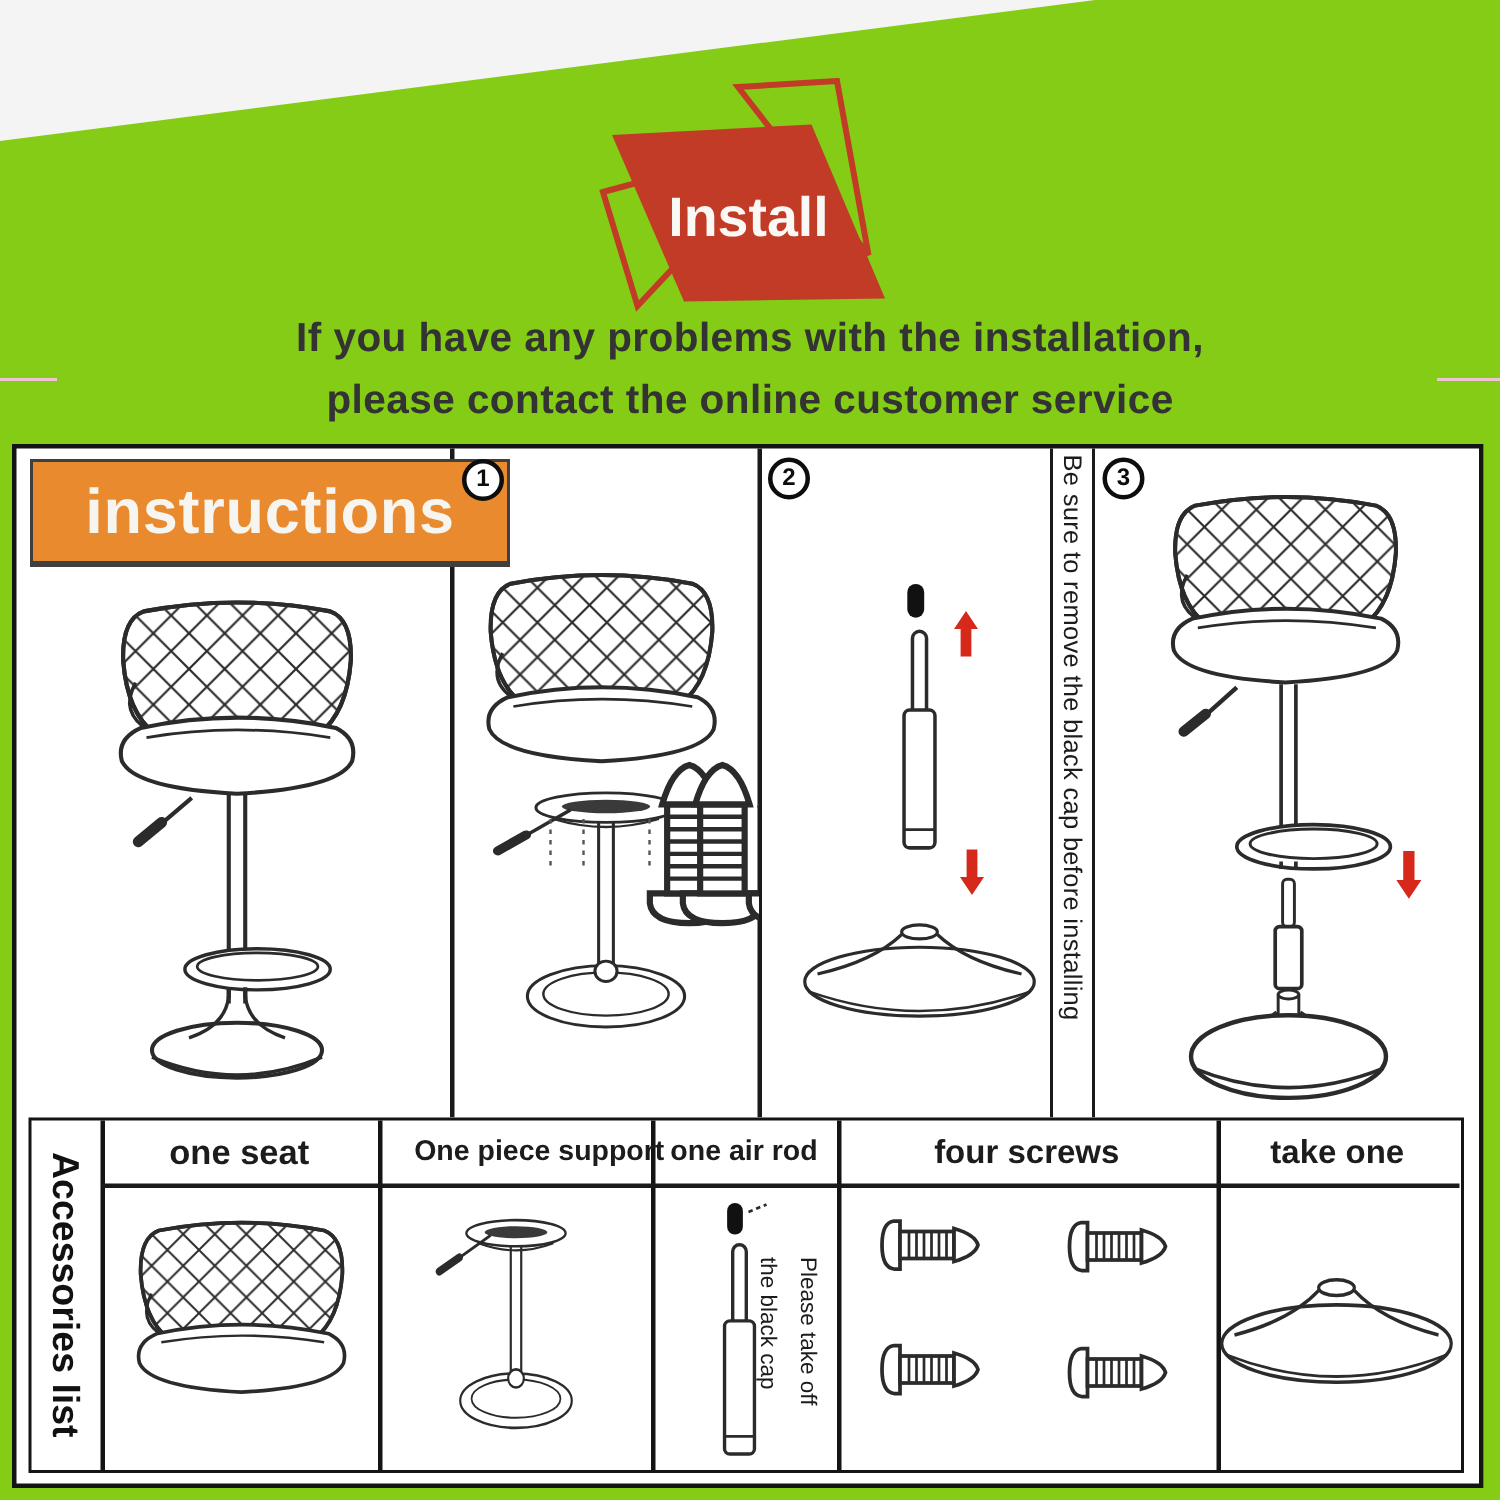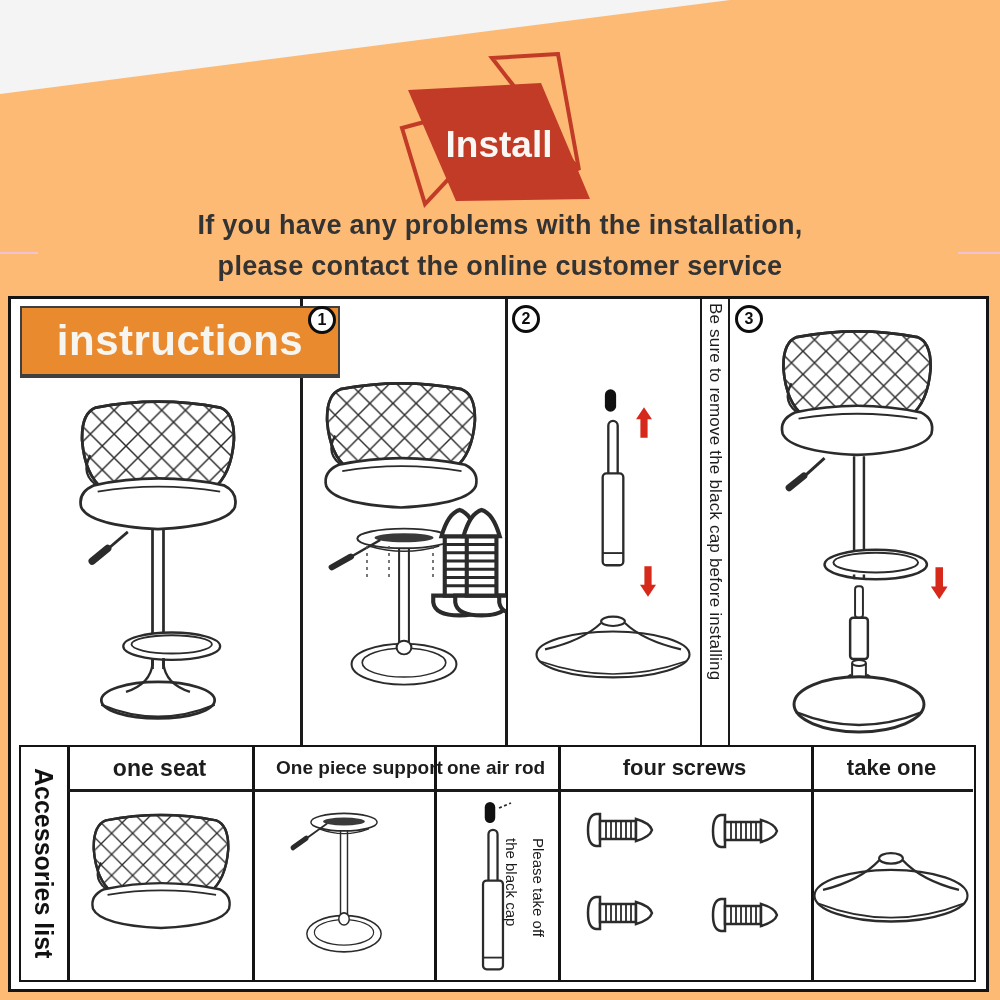--- a/index.html
+++ b/index.html
@@ -1,16 +1,16 @@
 <!DOCTYPE html>
 <html><head>
 <meta charset="utf-8">
 <style>
   html,body{margin:0;padding:0;background:#fff;}
-  #page{position:relative;width:1000px;height:1000px;background:#fdba74;overflow:hidden;
+  #page{position:relative;width:1000px;height:1000px;background:#84cc16;overflow:hidden;
         font-family:"Liberation Sans",sans-serif;color:#222;}
   .abs{position:absolute;}
   .vline{position:absolute;background:#1a1a1a;}
   .hline{position:absolute;background:#1a1a1a;}
   
   .corner{left:0;top:0;width:730px;height:94px;background:#f4f4f4;
           clip-path:polygon(0 0,100% 0,0 100%);}
   
   .tagline{left:0;width:1000px;text-align:center;font-weight:700;color:#333;
            font-size:27px;letter-spacing:.3px;}

